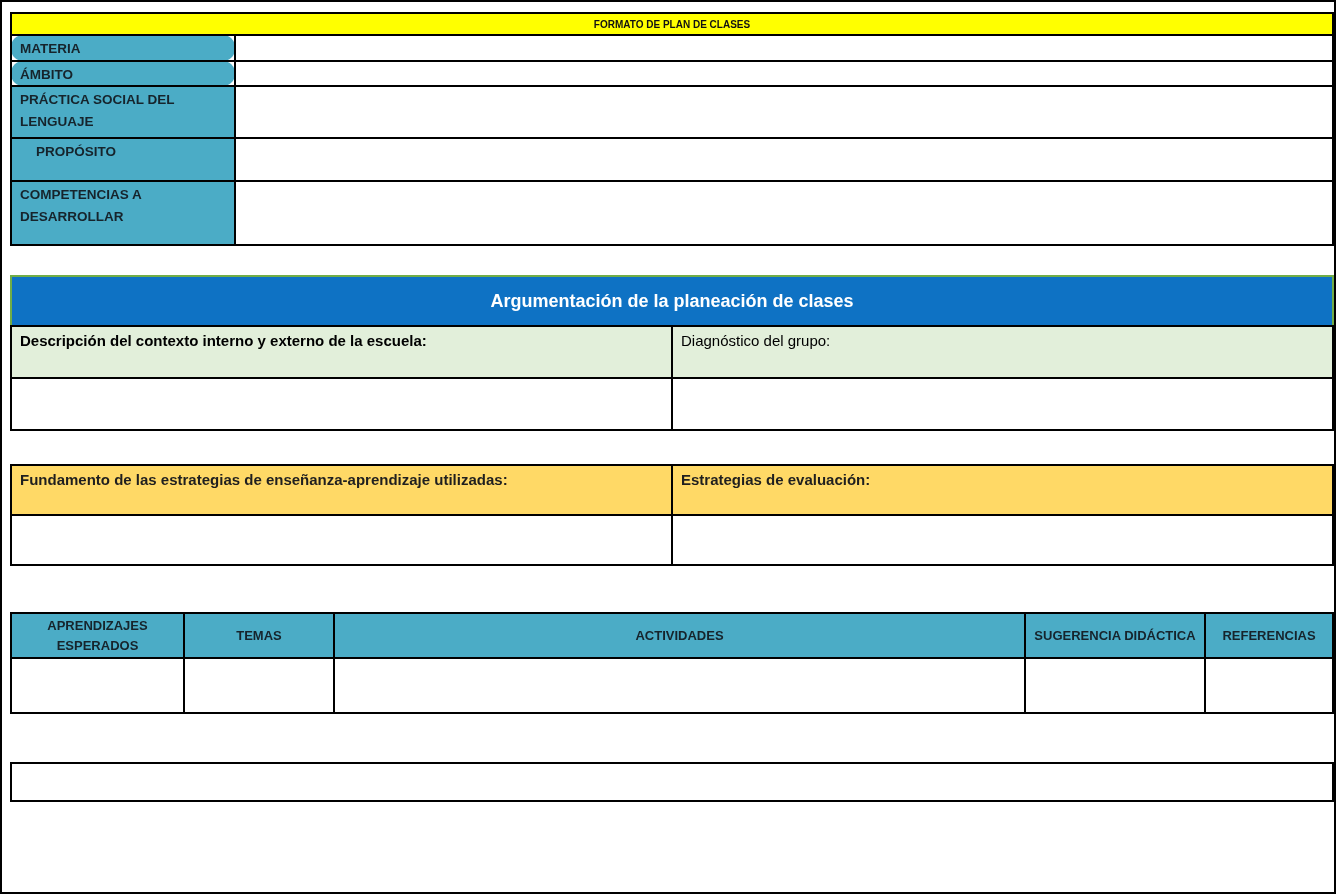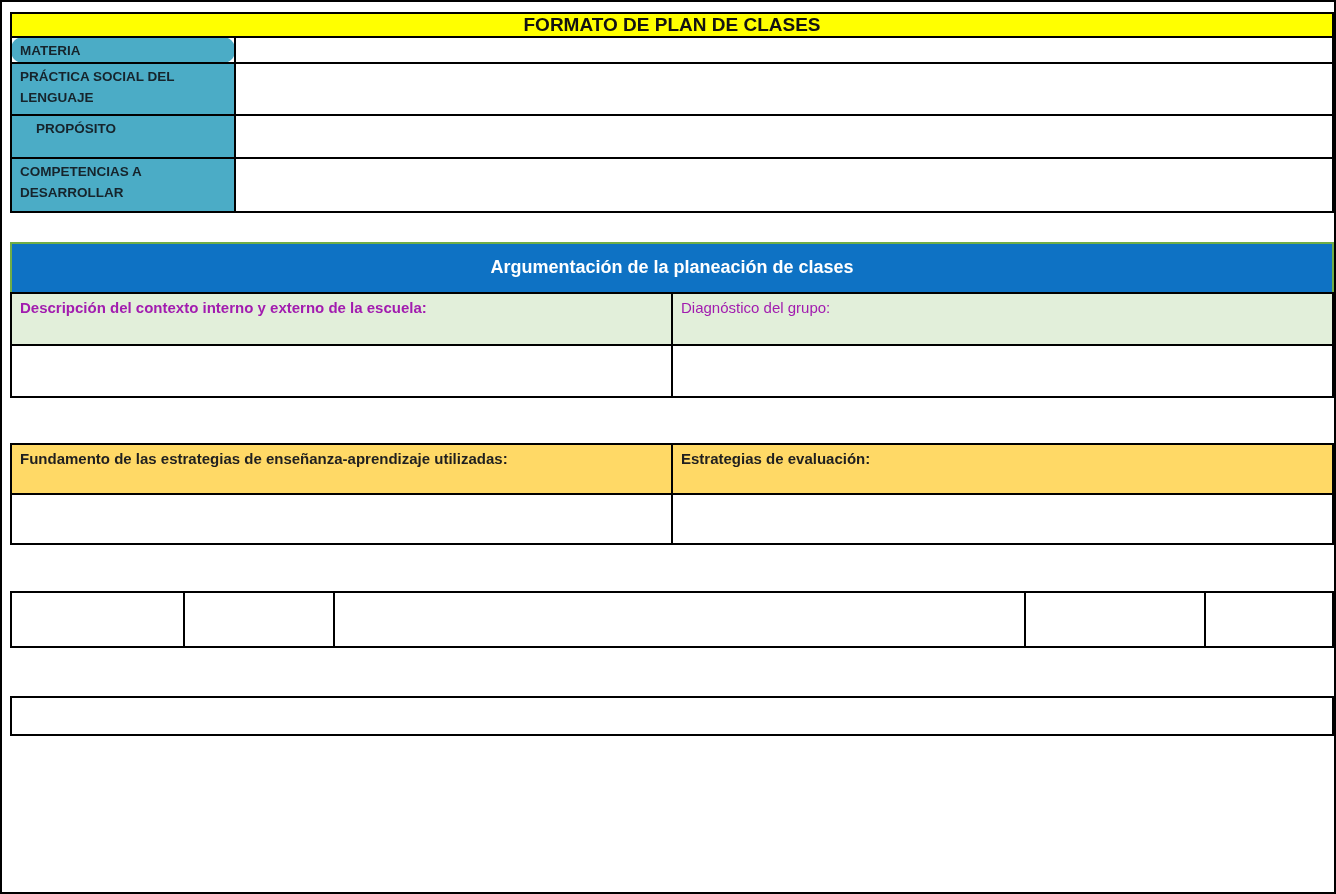--- a/index.html
+++ b/index.html
@@ -20,66 +20,66 @@
     width: 1322px;
   }
   td { border: 2px solid #000; padding: 0 8px; overflow: hidden; }
 
   
   .t1 { margin-top: 10px; }
   .title-cell {
     height: 22px;
     background: #FFFF00;
     font-weight: bold;
-    font-size: 19px;
+    font-size: 10px;
     text-align: center;
     vertical-align: middle;
     color: #121212;
   }
   .lbl {
     background: #4BACC6;
     font-weight: bold;
     font-size: 13.5px;
     line-height: 1.6;
     vertical-align: top;
     padding-top: 2px;
     color: #16242c;
   }
   .val { background: #fff; }
   .h24 { height: 24px; border-radius: 12px; }
   .h48 { height: 52px; }
   .h43 { height: 43px; padding-left: 24px; }
-  .h62 { height: 54px; }
+  .h62 { height: 64px; }
 
   
   .t2 { margin-top: 29px; }
   .banner {
     height: 50px;
     background: #0E72C4;
     border: 2px solid #70AD47;
     border-bottom: 2px solid #000;
     color: #fff;
     font-weight: bold;
     font-size: 18px;
     text-align: center;
     vertical-align: middle;
   }
   .green-h {
     height: 52px;
     background: #E2EFDA;
     font-size: 15px;
     vertical-align: top;
     padding-top: 5px;
-    color: #a21caf;
+    color: #000000;
   }
   .bold { font-weight: bold; }
   .h52 { height: 52px; }
 
   
-  .t3 { margin-top: 45px; }
+  .t3 { margin-top: 33px; }
   .gold-h {
     height: 50px;
     background: #FFD966;
     font-weight: bold;
     font-size: 15px;
     vertical-align: top;
     padding-top: 5px;
     color: #1f1f1f;
   }
   .h50 { height: 50px; }
@@ -121,20 +121,24 @@
     <colgroup>
         <col style="width:224px">
         <col style="width:1098px">
       </colgroup>
     <tbody>
         <tr>
       <td colspan="2" class="title-cell">FORMATO DE PLAN DE CLASES</td>
     </tr>
     <tr>
       <td class="lbl h24">MATERIA</td>
+      <td class="val h24"></td>
+    </tr>
+    <tr>
+      <td class="lbl h24">ÁMBITO</td>
       <td class="val h24"></td>
     </tr>
     <tr>
       <td class="lbl h48">PRÁCTICA SOCIAL DEL LENGUAJE</td>
       <td class="val h48"></td>
     </tr>
     <tr>
       <td class="lbl h43">PROPÓSITO</td>
       <td class="val h43"></td>
     </tr>
@@ -184,20 +188,27 @@
 
   <table class="t4">
     <colgroup>
       <col style="width:173px">
         <col style="width:150px">
         <col style="width:691px">
       <col style="width:180px">
         <col style="width:128px">
     </colgroup>
     <tbody>
+        <tr>
+      <td class="blue-th">APRENDIZAJES ESPERADOS</td>
+      <td class="blue-th">TEMAS</td>
+      <td class="blue-th">ACTIVIDADES</td>
+      <td class="blue-th">SUGERENCIA DIDÁCTICA</td>
+      <td class="blue-th">REFERENCIAS</td>
+    </tr>
     <tr>
       <td class="val h55"></td>
       <td class="val h55"></td>
       <td class="val h55"></td>
       <td class="val h55"></td>
       <td class="val h55"></td>
     </tr>
   </tbody>
     </table>
 

